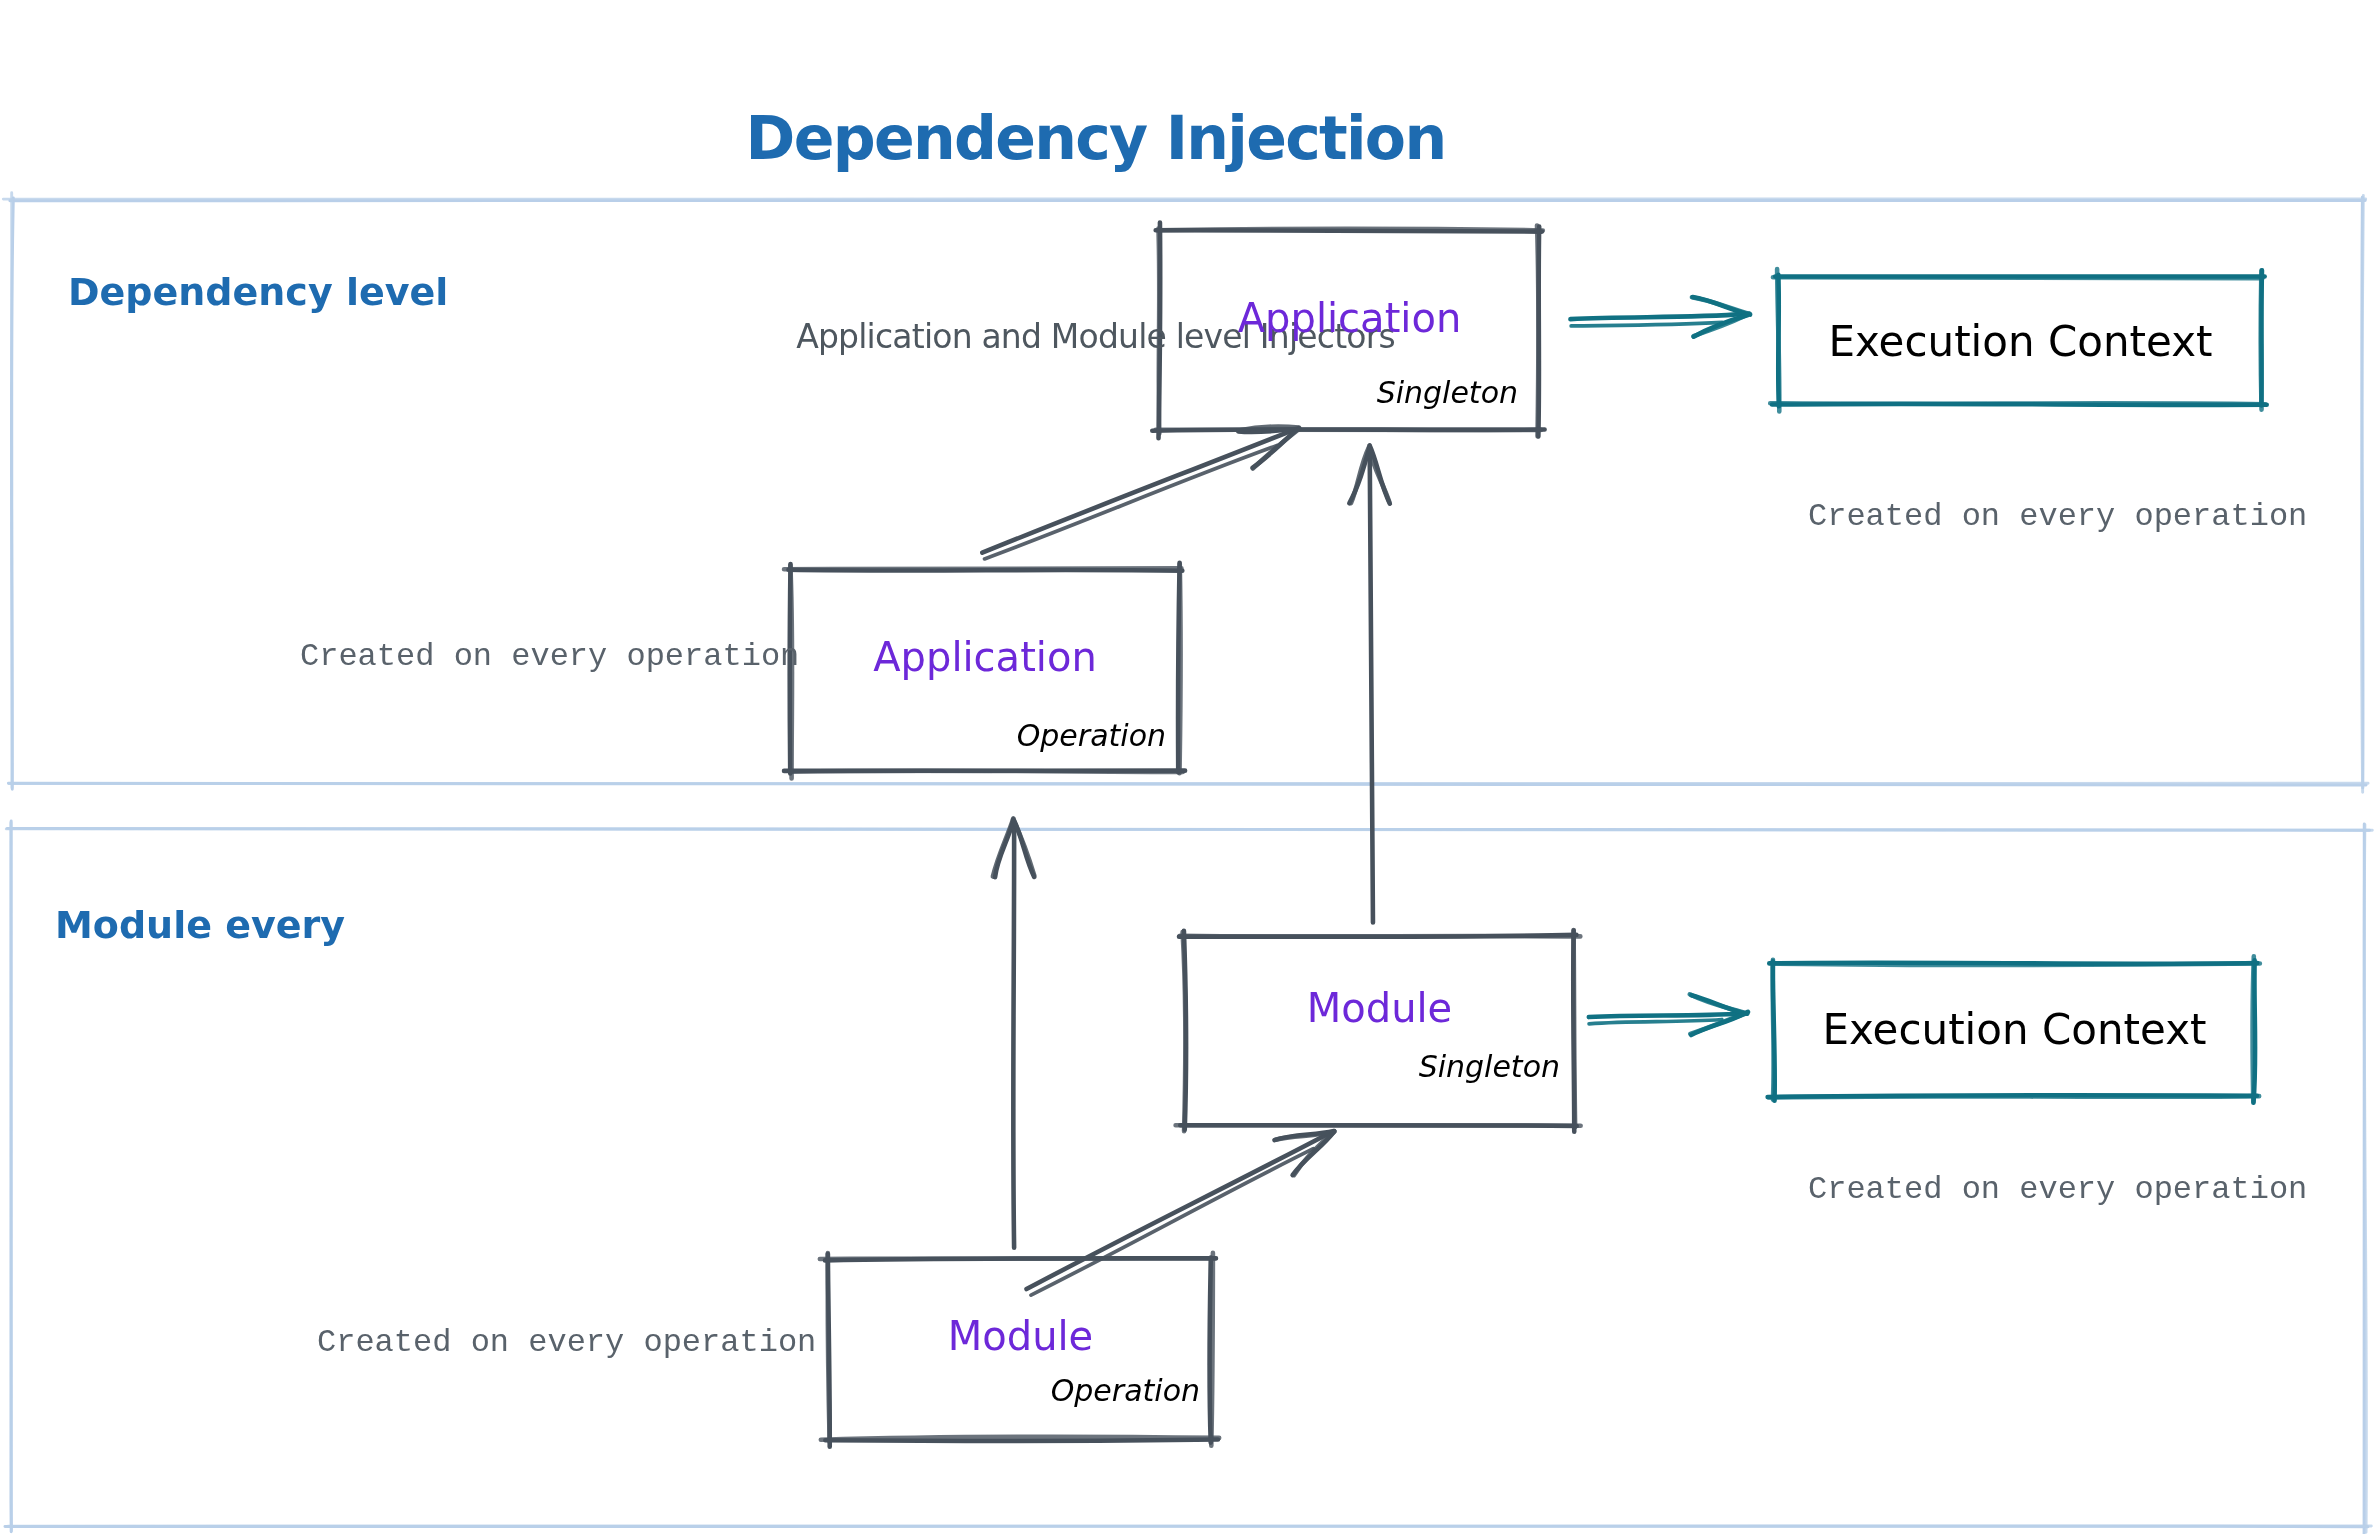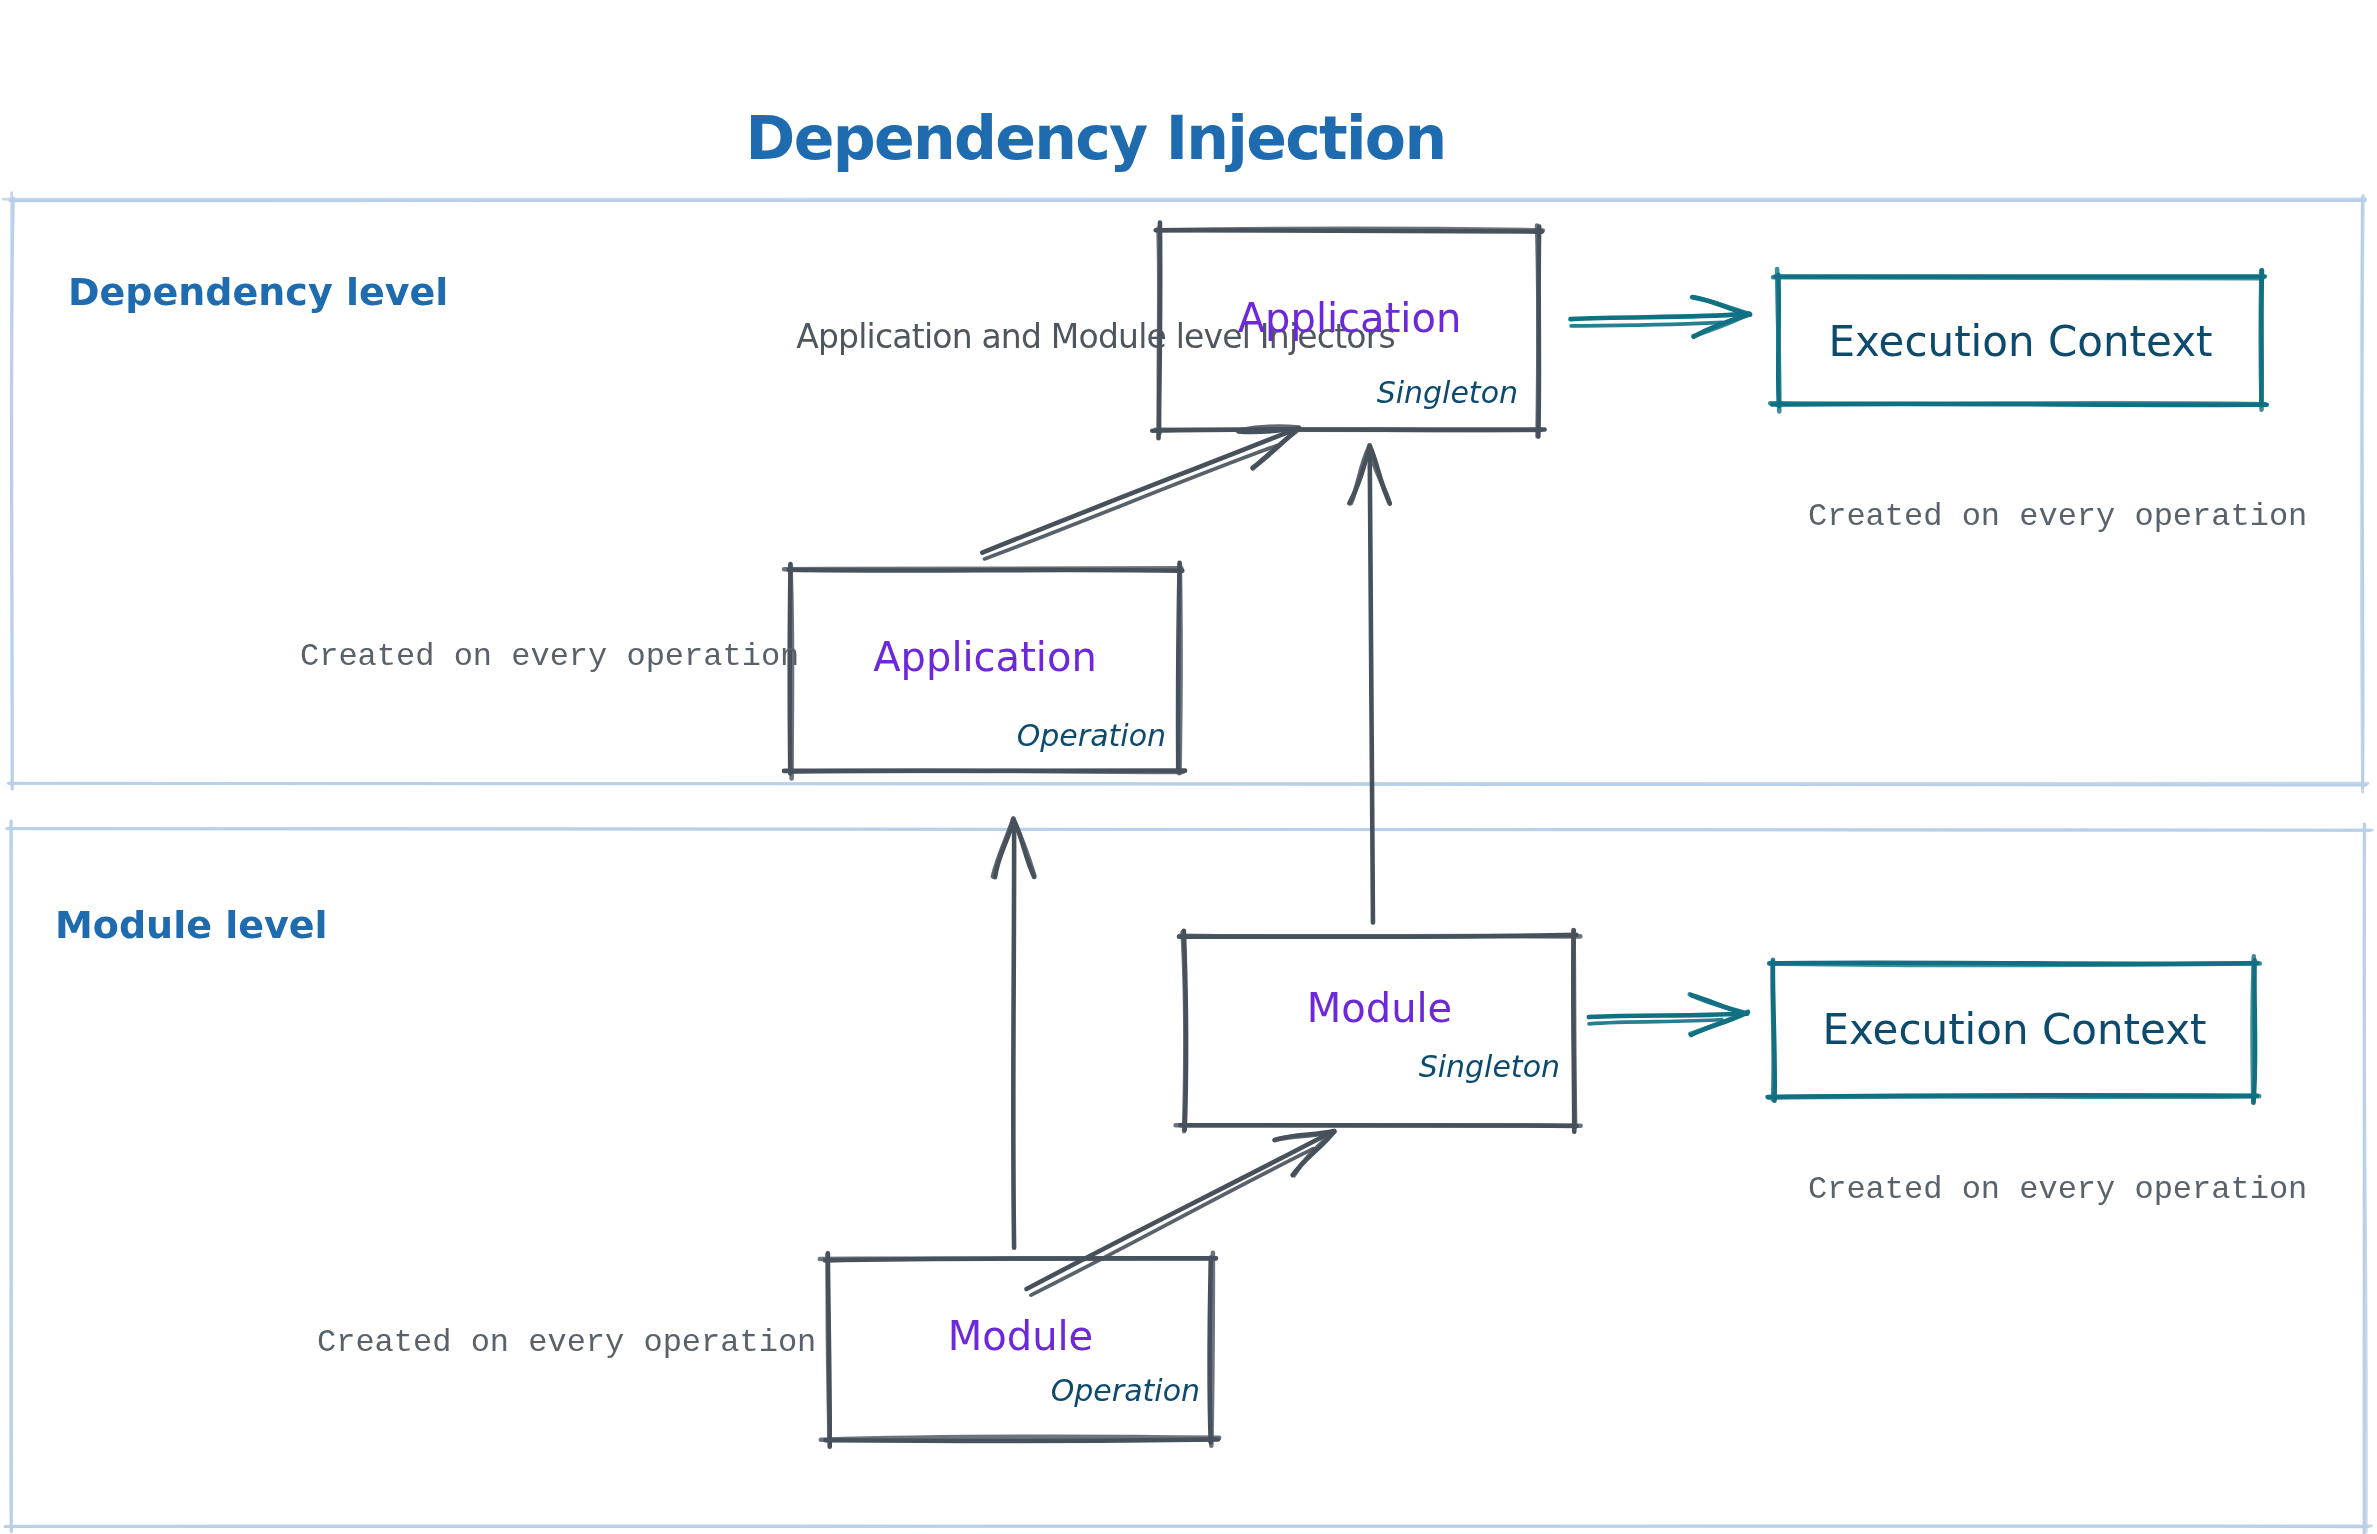--- a/index.html
+++ b/index.html
@@ -5,21 +5,21 @@
   html,body{margin:0;padding:0;background:#ffffff;}
   .stage{
     position:relative;width:2377px;height:1534px;overflow:hidden;background:#fff;
     font-family:"DejaVu Sans","Liberation Sans",sans-serif;
   }
   #sketch{position:absolute;left:0;top:0;}
   .txt{position:absolute;line-height:1.05;white-space:nowrap;}
   .center{text-align:center;}
   .right{text-align:right;font-style:italic;}
   .blue{color:#1e6bb0;}
-  .teal{color:#0c4a6e;}
+  .teal{color:#000000;}
   .ink{color:#6d28d9;}
   .gray{color:#59626b;font-family:Liberation Mono, monospace;}
 
   .title{left:0;top:107px;width:2191px;font-size:60px;font-weight:bold;letter-spacing:-1.7px;}
   .subtitle{left:0;top:320px;width:2191px;font-size:33px;letter-spacing:-0.8px;color:#4e575f;}
 
   .label-app{left:68px;top:273px;font-size:38px;font-weight:bold;}
   .label-mod{left:55px;top:906px;font-size:38px;font-weight:bold;}
 
   .t-node{font-size:40px;}
@@ -174,21 +174,21 @@
         <path d="M 2098.8 1215.0 C 2077.8 1227.1, 2053.6 1231.1, 2030.6 1242.8" fill="none" stroke="#107183" stroke-width="5.5" stroke-linecap="round" stroke-linejoin="round" opacity="1"></path>
         <path d="M 2098.0 1217.2 C 2075.1 1210.1, 2051.4 1205.4, 2028.9 1193.9" fill="none" stroke="#107183" stroke-width="5.5" stroke-linecap="round" stroke-linejoin="round" opacity="0.85"></path>
         <path d="M 2097.9 1216.4 C 2075.2 1224.0, 2053.2 1233.8, 2029.6 1241.5" fill="none" stroke="#107183" stroke-width="5.5" stroke-linecap="round" stroke-linejoin="round" opacity="0.85"></path>
       </g>
     </svg>
 
   <div class="txt title center blue">Dependency Injection</div>
   <div class="txt subtitle center">Application and Module level Injectors</div>
 
   <div class="txt label-app blue">Dependency level</div>
-  <div class="txt label-mod blue">Module level</div>
+  <div class="txt label-mod blue">Module every</div>
 
   <div class="txt t-node center ink t-app-singleton">Application</div>
   <div class="txt b-node right teal b-app-singleton">Singleton</div>
 
   <div class="txt t-node center ink t-app-operation">Application</div>
   <div class="txt b-node right teal b-app-operation">Operation</div>
 
   <div class="txt t-node center ink t-module-singleton">Module</div>
   <div class="txt b-node right teal b-module-singleton">Singleton</div>
 

